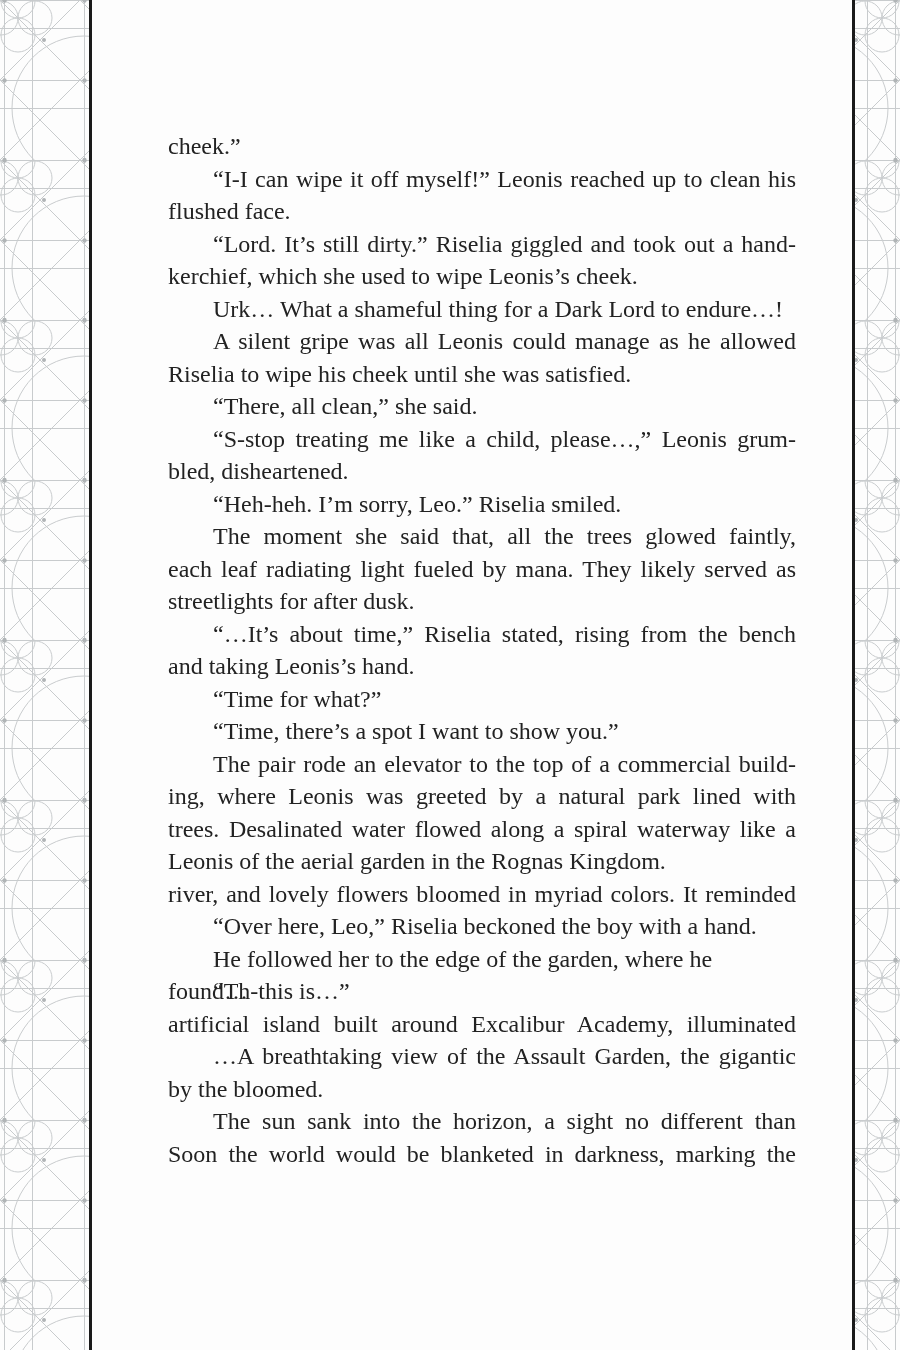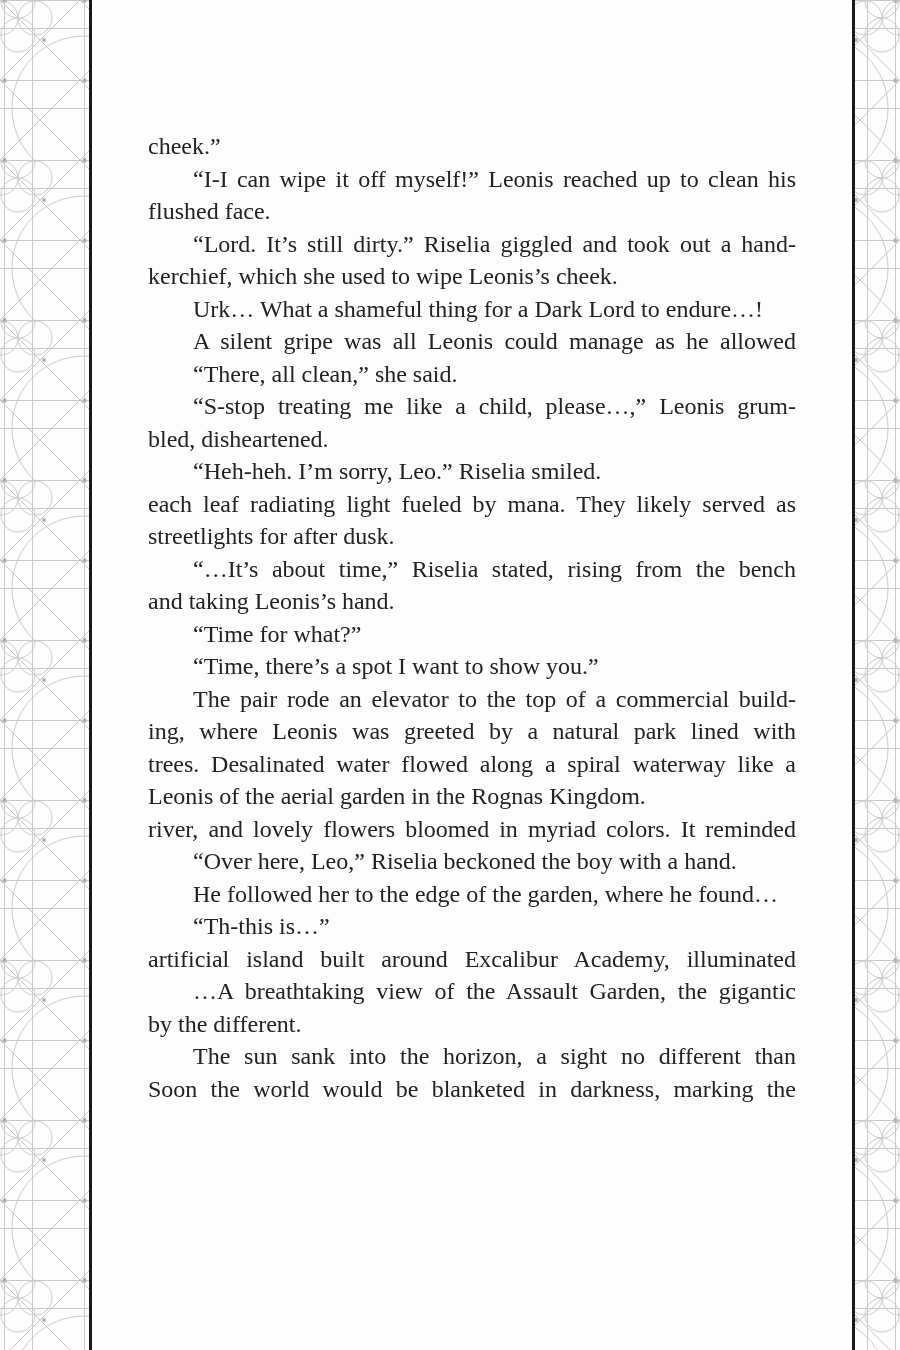--- a/index.html
+++ b/index.html
@@ -29,20 +29,21 @@
   .textblock{
     position:absolute;
     left:148px;top:130px;width:648px;
     color:var(--ink);
     font-size:24px;
     line-height:32.5px;
   }
   .line{
     height:32.5px;
     text-align:left;
+    margin-left:20px;
   }
   .line.just{
     text-align:justify;
     text-align-last:justify;
   }
   .line.indent{text-indent:45px;}
   .line.italic{}
 </style>
 </head>
 <body>
@@ -82,41 +83,43 @@
   <div class="frame frame-right"></div>
 
   <div class="textblock" id="text-block">
       <div class="line">cheek.”</div>
       <div class="line indent just">“I-I can wipe it off myself!” Leonis reached up to clean his</div>
       <div class="line">flushed face.</div>
       <div class="line indent just">“Lord. It’s still dirty.” Riselia giggled and took out a hand-</div>
       <div class="line">kerchief, which she used to wipe Leonis’s cheek.</div>
       <div class="line indent italic">Urk… What a shameful thing for a Dark Lord to endure…!</div>
       <div class="line indent just">A silent gripe was all Leonis could manage as he allowed</div>
+      <div class="line">Riselia to wipe his cheek until she was satisfied.</div>
       <div class="line indent">“There, all clean,” she said.</div>
       <div class="line indent just">“S-stop treating me like a child, please…,” Leonis grum-</div>
       <div class="line">bled, disheartened.</div>
       <div class="line indent">“Heh-heh. I’m sorry, Leo.” Riselia smiled.</div>
+      <div class="line indent just">The moment she said that, all the trees glowed faintly,</div>
       <div class="line just">each leaf radiating light fueled by mana. They likely served as</div>
       <div class="line">streetlights for after dusk.</div>
       <div class="line indent just">“…It’s about time,” Riselia stated, rising from the bench</div>
       <div class="line">and taking Leonis’s hand.</div>
       <div class="line indent">“Time for what?”</div>
       <div class="line indent">“Time, there’s a spot I want to show you.”</div>
       <div class="line indent just">The pair rode an elevator to the top of a commercial build-</div>
       <div class="line just">ing, where Leonis was greeted by a natural park lined with</div>
       <div class="line just">trees. Desalinated water flowed along a spiral waterway like a</div>
       <div class="line">Leonis of the aerial garden in the Rognas Kingdom.</div>
       <div class="line just">river, and lovely flowers bloomed in myriad colors. It reminded</div>
       <div class="line indent">“Over here, Leo,” Riselia beckoned the boy with a hand.</div>
       <div class="line indent">He followed her to the edge of the garden, where he found…</div>
       <div class="line indent">“Th-this is…”</div>
       <div class="line just">artificial island built around Excalibur Academy, illuminated</div>
       <div class="line indent just">…A breathtaking view of the Assault Garden, the gigantic</div>
-      <div class="line">by the different.</div>
+      <div class="line">by the bloomed.</div>
       <div class="line indent just">The sun sank into the horizon, a sight no different than</div>
       <div class="line just">Soon the world would be blanketed in darkness, marking the</div>
     </div>
 
   <svg class="strip strip-right" width="45" height="1350" viewBox="0 0 45 1350" xmlns="http://www.w3.org/2000/svg">
     <defs>
       <pattern id="geoR" width="160" height="160" patternUnits="userSpaceOnUse">
         <g class="geo-line">
           <path d="M0 0.5H160 M0 28.5H160 M0 80.5H160 M0 108.5H160"></path>
           <path d="M4.5 0V160 M32.5 0V160 M84.5 0V160"></path>

